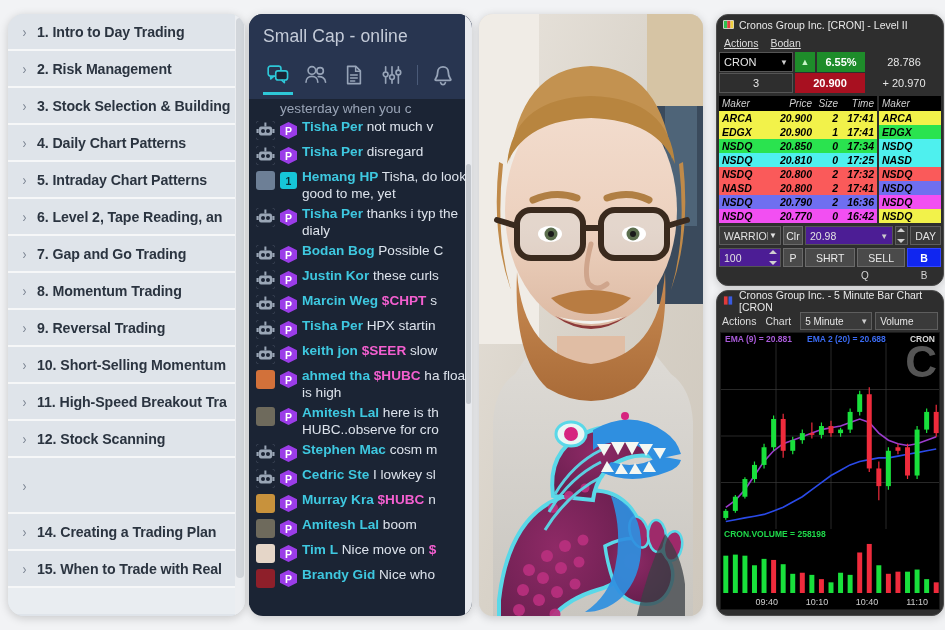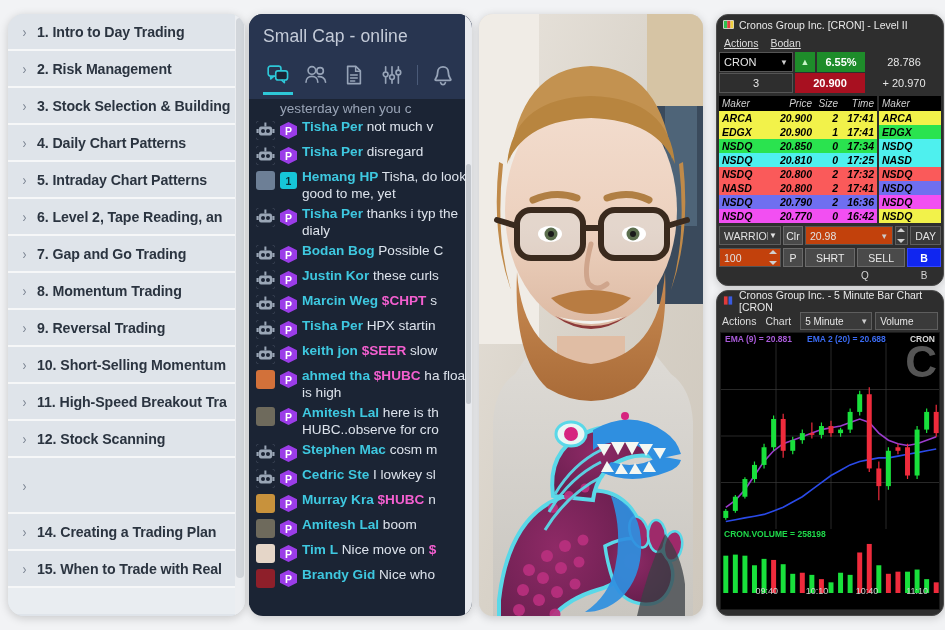--- a/index.html
+++ b/index.html
@@ -130,21 +130,21 @@
   .c-price { flex: 1 1 auto; text-align: right; }
   .c-size  { flex: 0 0 26px; text-align: right; }
   .c-time  { flex: 0 0 36px; text-align: right; }
   .rmaker  { flex: 0 0 40px; text-align: left; }
 
   
   .oe-row { display: flex; height: 19px; align-items: stretch; margin: 3px 2px 0; gap: 2px; }
   .oe-box { background: #3a3a3a; border: 1px solid #5e5e5e; color: #e2e2e2;
             font-size: 10.5px; display: flex; align-items: center;
             padding: 0 4px; position: relative; }
-  .oe-dark { background: #c2410c; border: 1px solid #555; color: #e2e2e2;
+  .oe-dark { background: #4c1d95; border: 1px solid #555; color: #e2e2e2;
              font-size: 10.5px; display: flex; align-items: center; padding: 0 4px;
              position: relative; }
   .oe-btn { background: #4a4a4a; border: 1px solid #6a6a6a; color: #eaeaea;
             font-size: 10.5px; display: flex; align-items: center;
             justify-content: center; }
   .oe-buy { background: #1026f0; border: 1px solid #3344ff; color: #fff;
             font-size: 10.5px; display: flex; align-items: center;
             justify-content: center; font-weight: 700; }
   .spinner { position: absolute; right: 2px; top: 1px; bottom: 1px; width: 9px;
              display: flex; flex-direction: column; justify-content: space-between; }
@@ -170,21 +170,21 @@
   .chart-canvas { position: relative; margin: 2px 3px 3px; background: #000;
                   height: 278px; overflow: hidden; border: 1px solid #1a1a1a; }
   .ema-lbl { position: absolute; top: 1px; font-size: 8.5px; font-weight: 700;
              white-space: nowrap; }
   .wm { position: absolute; right: 2px; top: 10px; color: #555;
         font-size: 44px; font-weight: 700; line-height: 38px; }
   .wm-tick { position: absolute; right: 4px; top: 1px; color: #d8d8d8;
              font-size: 8.5px; font-weight: 700; }
   .vol-lbl { position: absolute; left: 3px; font-size: 8.5px; color: #1fd84a;
              font-weight: 700; white-space: nowrap; }
-  .time-lbl { position: absolute; bottom: 13px; color: #cfcfcf; font-size: 9px;
+  .time-lbl { position: absolute; bottom: 2px; color: #cfcfcf; font-size: 9px;
               transform: translateX(-50%); }
 </style>
 </head>
 <body>
 
 <div class="stage">
 
   <div class="panel" id="course-panel">
     <div class="course-scroll" id="course-list">
         <div class="course-item">

